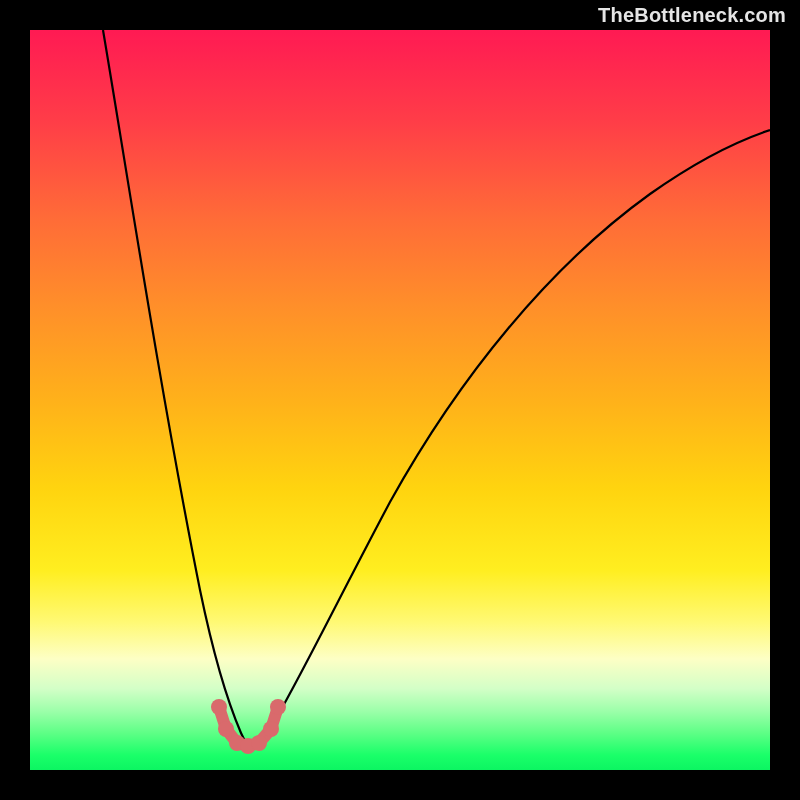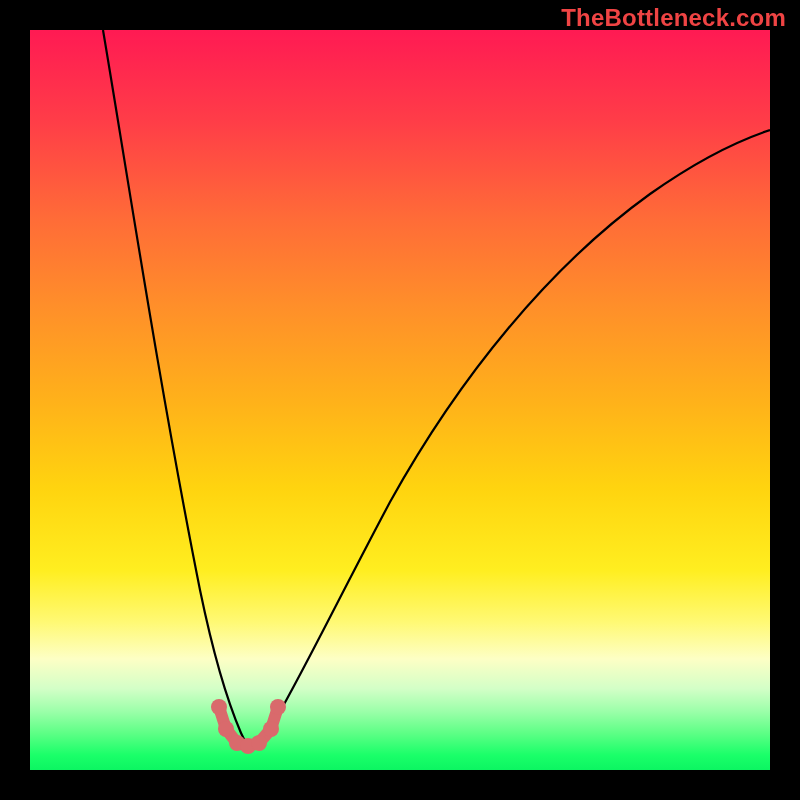--- a/index.html
+++ b/index.html
@@ -32,23 +32,23 @@
       #5eff86 95%,
       #1aff69 98%,
       #0cf562 100%
     );
   }
   .watermark {
     position: absolute;
     top: 4px;
     right: 14px;
     font-family: Arial, Helvetica, sans-serif;
-    font-size: 24px;
+    font-size: 20px;
     font-weight: 600;
-    color: #ef4444;
+    color: #e5e5e5;
     letter-spacing: 0.2px;
     user-select: none;
   }
   svg.overlay {
     position: absolute;
     left: 0;
     top: 0;
     width: 740px;
     height: 740px;
   }

